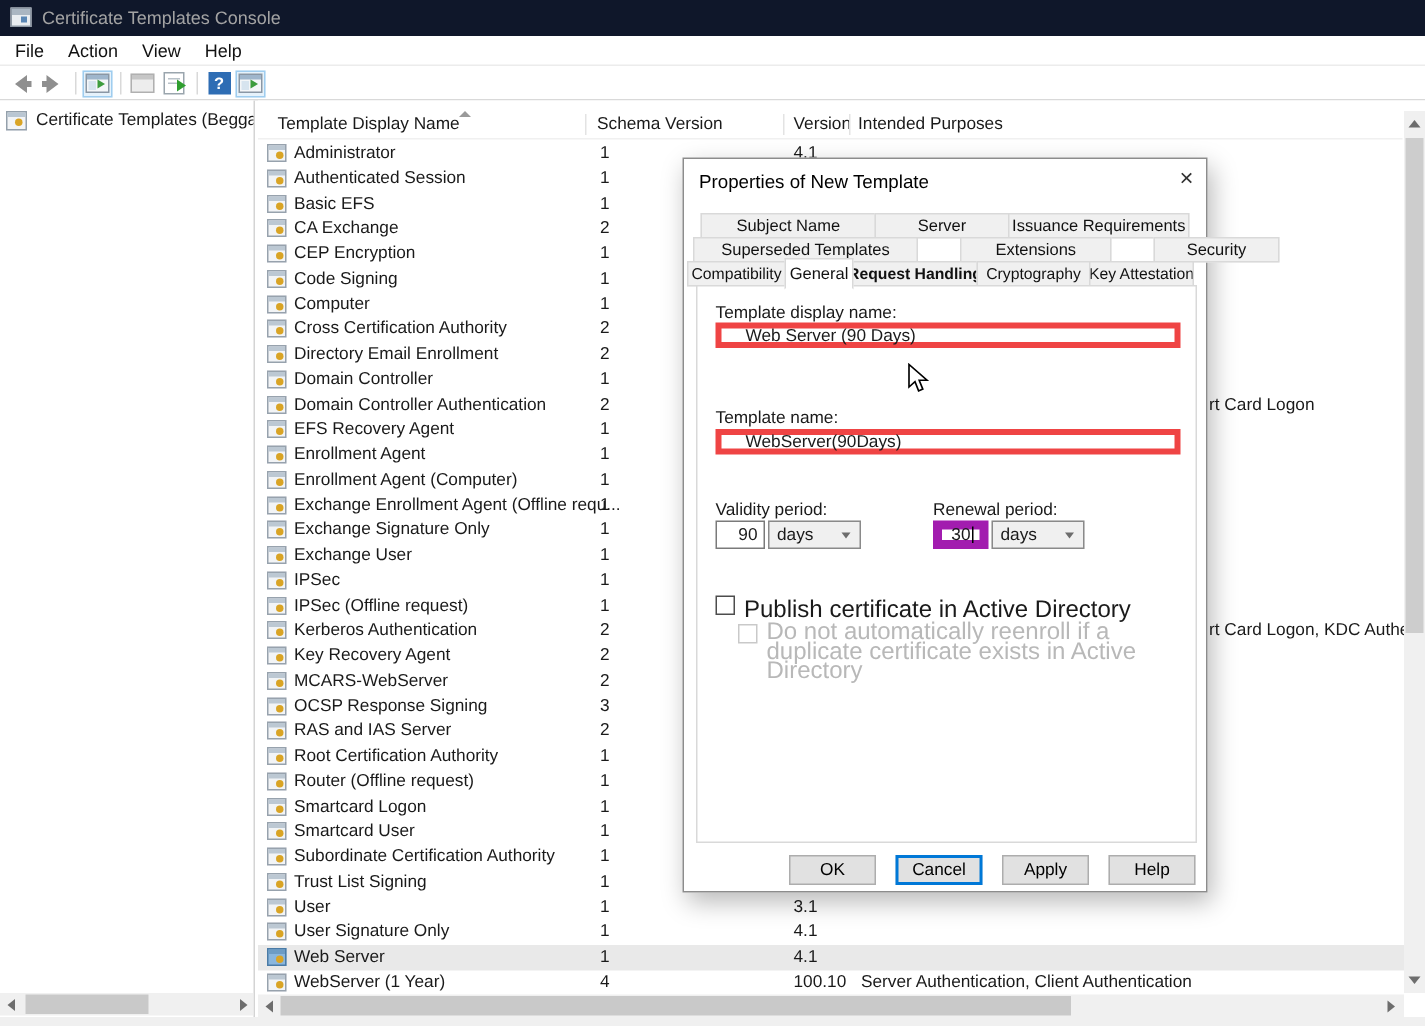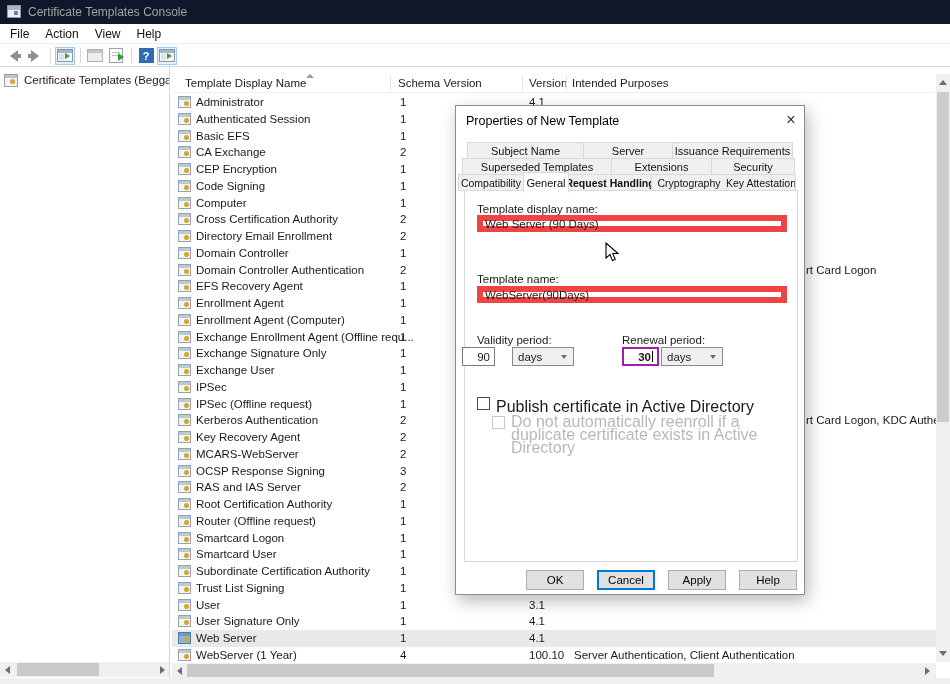--- a/index.html
+++ b/index.html
@@ -81,30 +81,30 @@
   .list-hscroll { left:0; top:596px; width:764px; }
   .left-hscroll { position:absolute; left:0; top:595px; width:169px; height:15px; background:#f0f0f0; }
   .bottom-strip { position:absolute; left:0; top:678px; width:950px; height:6px; background:#f0f0f0; }
 
   
   .dialog { position:absolute; left:455px; top:105px; width:350px; height:490px; background:#fff; border:1px solid #8c8c8c; box-shadow:3px 6px 16px rgba(0,0,0,0.28); z-index:10; }
   .dlg-title { position:absolute; left:10px; top:8px; font-size:12.5px; color:#000; }
   .dlg-close { position:absolute; left:325px; top:4px; width:20px; height:20px; font-size:16px; color:#333; display:flex; align-items:center; justify-content:center; }
   .tabrow { position:absolute; display:flex; height:14px; }
   .tabrow1 { left:12px; top:36px; }
-  .tabrow2 { left:7px; top:52px; }
+  .tabrow2 { left:7px; top:52px;gap:29px; }
   .tabrow3 { left:3px; top:68px; }
   .tab { height:17px; border:1px solid #d9d9d9; background:#f0f0f0; font-size:11px; display:flex; align-items:center; justify-content:center; margin-left:-1px; white-space:nowrap; overflow:hidden; color:#111; }
   .tabrow3 .tab { font-size:10.5px; }
   .tab.active { background:#fff; position:relative; top:-2px; height:21px; border-bottom:1px solid #fff; z-index:3; font-size:11px; }
   .tabpage { position:absolute; left:8px; top:84px; width:334px; height:372px; border:1px solid #d9d9d9; background:#fff; }
   .flabel { position:absolute; font-size:11.5px; color:#1a1a1a; }
-  .tinput { position:absolute; border:6px solid #ef4444; background:#fff; font-size:11.5px; padding-left:2px; display:flex; align-items:center; }
+  .tinput { position:absolute; border:4px solid #ef4444; background:#fff; font-size:11.5px; padding-left:16px; display:flex; align-items:center; }
   .num-input { position:absolute; border:1px solid #7a7a7a; background:#fff; font-size:11.5px; display:flex; align-items:center; justify-content:flex-end; padding-right:4px; }
-  .num-input.focused { border:2px solid #a21caf;font-weight:bold; }
+  .num-input.focused { border:6px solid #a21caf; }
   .caret { width:1px; height:11px; background:#000; margin-left:1px; }
   .dropdown { position:absolute; border:1px solid #8a8a8a; background:#f0f0f0; font-size:11.5px; display:flex; align-items:center; padding-left:5px; }
   .dropdown .tri-down { position:absolute; right:6px; top:7px; border-width:4px 3.5px 0 3.5px; }
   .checkbox { position:absolute; width:13px; height:13px; border:1px solid #4d4d4d; background:#fff; }
   .checkbox.disabled { border-color:#c9c9c9; }
   .cb-label { position:absolute; font-size:16px; color:#1a1a1a; }
   .cb-label.disabled { color:#b8b8b8; }
   .btnrow { position:absolute; left:70px; top:464px; display:flex; gap:13px; }
   .dbtn { width:58px; height:20px; background:#e1e1e1; border:1px solid #adadad; font-size:11.5px; display:flex; align-items:center; justify-content:center; color:#000; }
   .dbtn.focused { border:2px solid #0078d7; }
@@ -668,21 +668,21 @@
 
     <div class="tabpage"></div>
 
     <div class="flabel" style="left:21px; top:97px;">Template display name:</div>
     <div class="tinput" style="left:21px; top:109px; width:310px; height:17px;">Web Server (90 Days)</div>
 
     <div class="flabel" style="left:21px; top:167px;">Template name:</div>
     <div class="tinput" style="left:21px; top:180px; width:310px; height:17px;">WebServer(90Days)</div>
 
     <div class="flabel" style="left:21px; top:228px;">Validity period:</div>
-    <div class="num-input" style="left:6px; top:241px; width:33px; height:19px;">90</div>
+    <div class="num-input" style="left:21px; top:241px; width:33px; height:19px;">90</div>
     <div class="dropdown" style="left:56px; top:241px; width:62px; height:19px;">
       <span>days</span>
       <div class="tri-down"></div>
     </div>
 
     <div class="flabel" style="left:166px; top:228px;">Renewal period:</div>
     <div class="num-input focused" style="left:166px; top:241px; width:37px; height:19px;">
       <span>30</span>
       <div class="caret"></div>
     </div>

